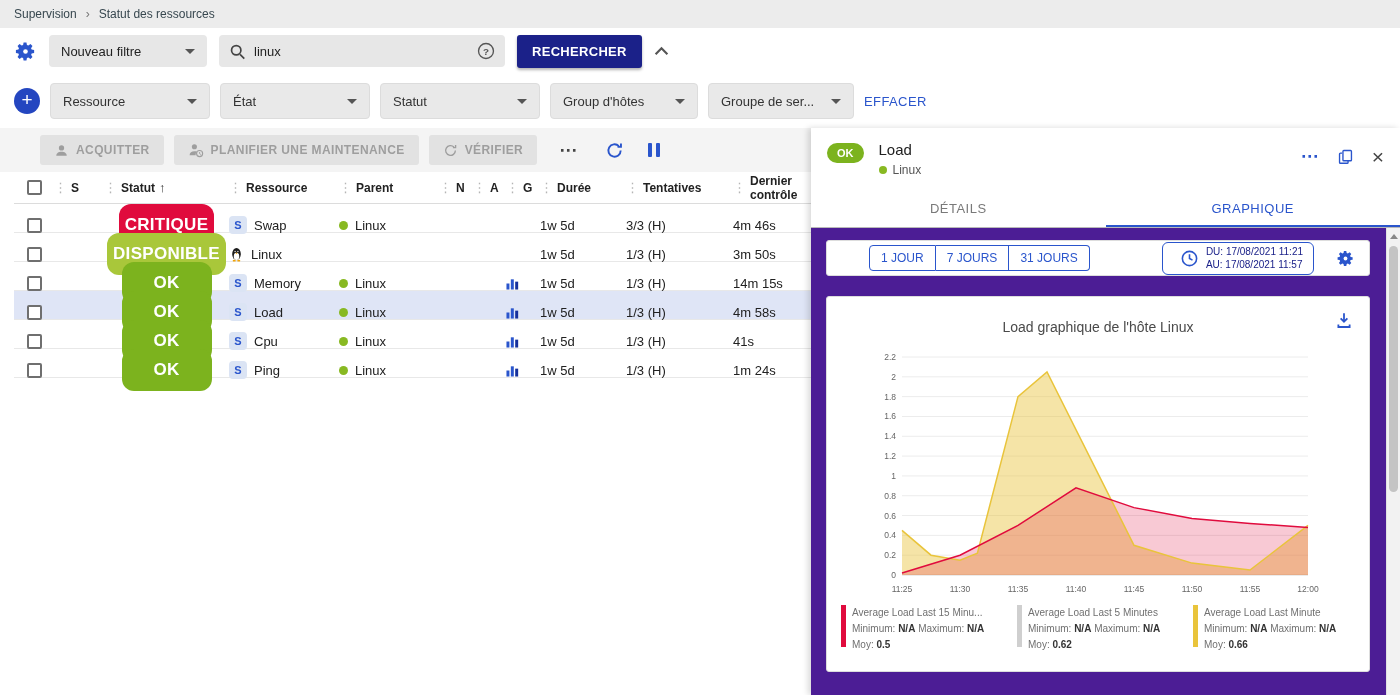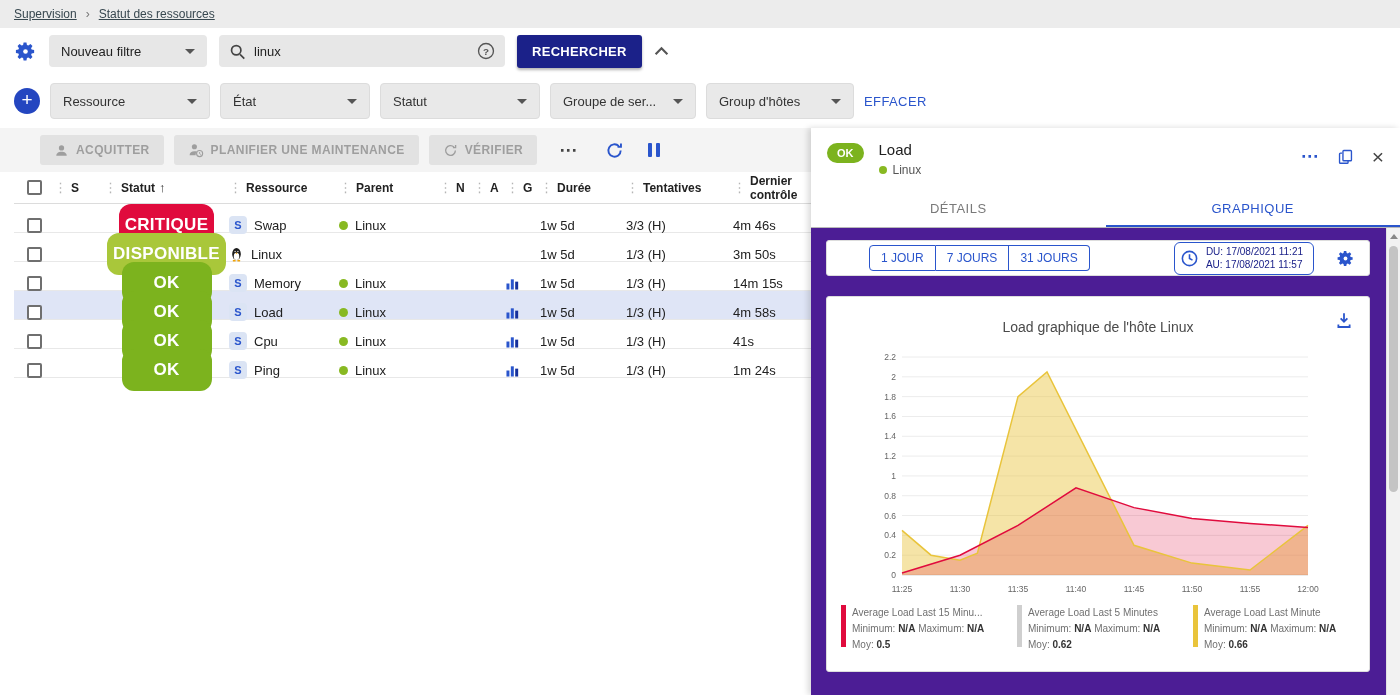--- a/index.html
+++ b/index.html
@@ -2,21 +2,21 @@
 <html><head>
 <meta charset="utf-8">
 <style>
   *{margin:0;padding:0;box-sizing:border-box;}
   html,body{width:1400px;height:695px;}
   body{font-family:"Liberation Sans",sans-serif;background:#fff;overflow:hidden;color:#212121;}
   .app{position:relative;width:1400px;height:695px;background:#fff;}
 
   
   .breadcrumb-bar{height:28px;background:#ececec;display:flex;align-items:center;padding-left:14px;font-size:12px;color:#37474f;gap:9px;}
-  .crumb{cursor:pointer;text-decoration:underline;}
+  .crumb{cursor:pointer;}
   .crumb-sep{color:#777;font-size:12px;}
 
   
   .filter-row1{height:46px;display:flex;align-items:center;padding:0 14px;gap:12px;background:#fff;}
   .icon-btn{display:inline-flex;align-items:center;justify-content:center;background:none;border:none;cursor:pointer;}
   .select-chip{background:#e7e7e7;border-radius:4px;height:32px;display:flex;align-items:center;justify-content:space-between;padding:0 12px;font-size:13px;color:#222;cursor:pointer;}
   .chip-filter{width:158px;}
   .caret{width:0;height:0;border-left:5px solid transparent;border-right:5px solid transparent;border-top:5px solid #555;}
   .search-box{background:#e7e7e7;border-radius:4px;height:32px;width:286px;display:flex;align-items:center;padding:0 10px;gap:8px;}
   .search-box input{border:none;background:transparent;outline:none;font-size:13px;color:#222;flex:1;font-family:inherit;}
@@ -67,21 +67,21 @@
   .tab{flex:1;display:flex;align-items:center;justify-content:center;font-size:13px;color:#797979;letter-spacing:.5px;cursor:pointer;}
   .tab.active{color:#2a55cc;box-shadow:inset 0 -2px 0 #2a55cc;}
   .panel-body{flex:1;background:#4c1d95;padding:6px 30px 10px 15px;position:relative;}
   .time-card{background:#fff;border:1px solid #ddd;border-radius:3px;height:36px;margin-top:6px;display:flex;align-items:center;justify-content:space-between;padding:0 14px 0 42px;}
   .range-group{display:flex;}
   .range-btn{border:1px solid #2a55cc;color:#2a55cc;font-size:12px;padding:5px 11px;background:#fff;cursor:pointer;font-family:inherit;}
   .range-btn:first-child{border-radius:4px 0 0 4px;}
   .range-btn:last-child{border-radius:0 4px 4px 0;}
   .range-btn + .range-btn{border-left:none;}
   .right-tools{display:flex;align-items:center;gap:22px;}
-  .date-control{border:1px solid #2a55cc;border-radius:6px;display:flex;align-items:center;gap:7px;padding:2px 10px 2px 5px;cursor:pointer;}
+  .date-control{border:1px solid #2a55cc;border-radius:6px;display:flex;align-items:center;gap:7px;padding:2px 10px 2px 17px;cursor:pointer;}
   .date-lines{font-size:10px;color:#1b2189;line-height:1.35;}
   .chart-card{background:#fff;border:1px solid #ddd;border-radius:3px;margin-top:20px;height:376px;padding:0 12px;position:relative;}
   .chart-title{text-align:center;font-size:14px;color:#4a4a4a;padding-top:22px;}
   .dl-icon{position:absolute;top:14px;right:16px;cursor:pointer;}
   .chart-wrap{margin-top:14px;display:flex;justify-content:center;}
   .legend{display:flex;gap:14px;padding:4px 2px 0 2px;}
   .legend-item{display:flex;gap:6px;width:162px;cursor:pointer;}
   .legend-bar{width:5px;height:42px;flex:0 0 auto;}
   .legend-text{font-size:10px;color:#707070;line-height:1.6;white-space:nowrap;overflow:hidden;}
   .legend-text b{color:#333;}
@@ -144,26 +144,26 @@
         <span class="caret"></span>
     </div>
     <div class="criteria-chip" style="width:150px;">
       <span>État</span>
         <span class="caret"></span>
     </div>
     <div class="criteria-chip" style="width:160px;">
       <span>Statut</span>
         <span class="caret"></span>
     </div>
+    <div class="criteria-chip" style="width:148px;">
+      <span>Group d'hôtes</span>
+        <span class="caret"></span>
+    </div>
     <div class="criteria-chip" style="width:146px;">
       <span>Groupe de ser...</span>
-        <span class="caret"></span>
-    </div>
-    <div class="criteria-chip" style="width:148px;">
-      <span>Group d'hôtes</span>
         <span class="caret"></span>
     </div>
     <button class="link-blue">EFFACER</button>
   </div>
 
   <div class="main">
 
     <div class="left">
       <div class="toolbar">
         <button class="btn-disabled">

